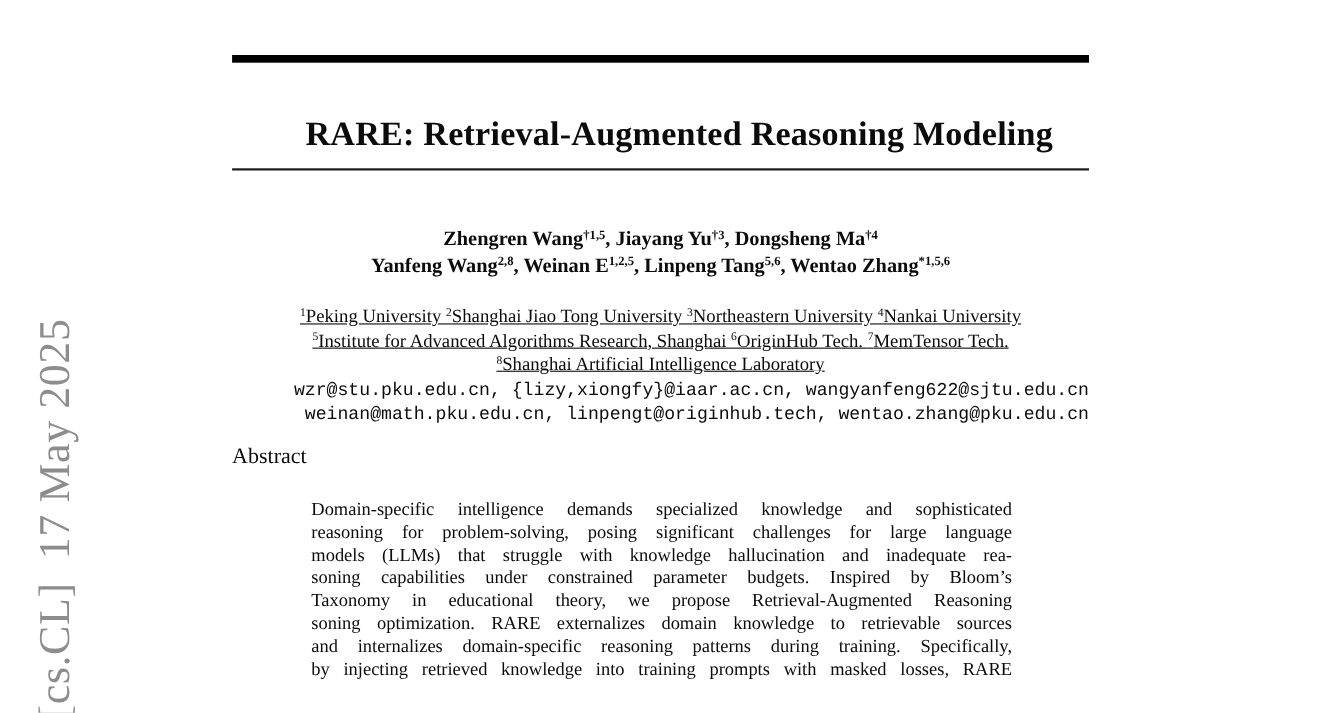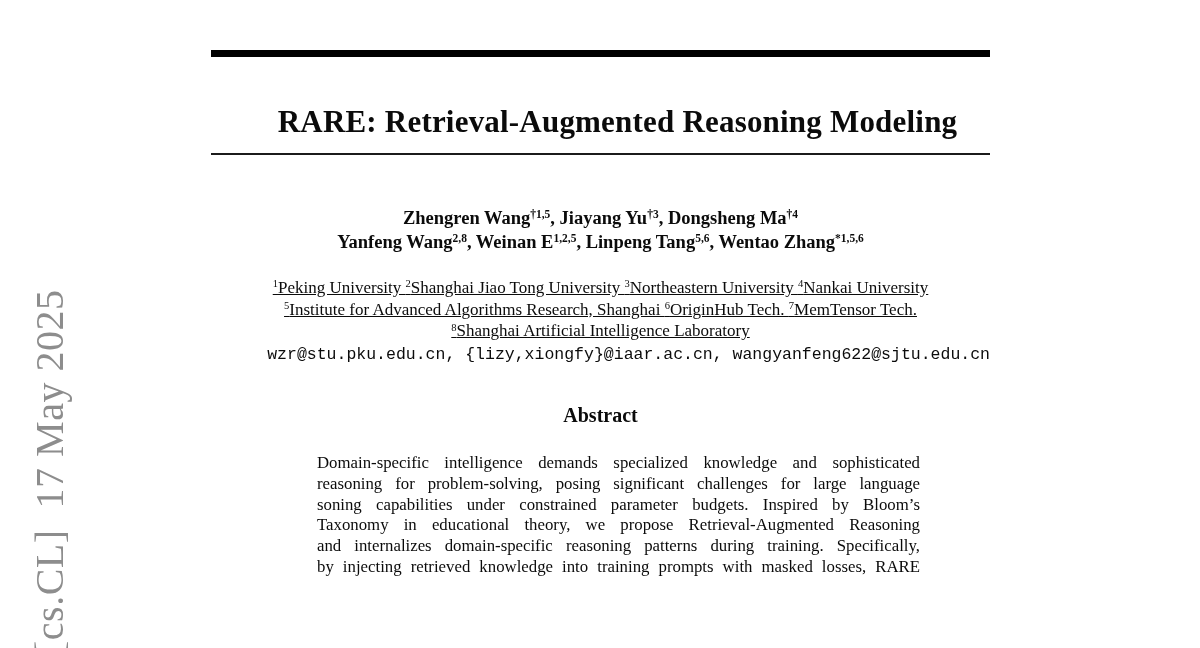--- a/index.html
+++ b/index.html
@@ -69,32 +69,31 @@
     position: absolute; top: 344px; left: 0;
     width: 100%;
     text-align: right;
     font-family: "Liberation Mono", monospace;
     font-size: 16.5px; line-height: 21.5px;
   }
   .emails > div { white-space: nowrap; }
   .abs-head {
     position: absolute; top: 404px; left: 0;
     width: 100%; margin: 0;
-    text-align: center;
-    font-size: 20px; font-weight: bold;
+    text-align: left;
+    font-size: 20px; font-weight: normal;
   }
   .abs-body {
     position: absolute; top: 453px; left: 72px;
     width: 637px;
     font-size: 16.8px; line-height: 20.8px;
   }
   .abs-body > div {
     text-align: justify;
     text-align-last: justify;
-    margin-left: 34px;
   }
 </style>
 </head>
 <body>
 
 <div class="page">
 
   <div class="stamp">[cs.CL]  17 May 2025</div>
 
   <div class="content">
@@ -111,27 +110,30 @@
       </div>
 
     <div class="affils">
         <div><sup>1</sup><span>Peking University </span><sup>2</sup><span>Shanghai Jiao Tong University </span><sup>3</sup><span>Northeastern University </span><sup>4</sup><span>Nankai University</span></div>
         <div><sup>5</sup><span>Institute for Advanced Algorithms Research, Shanghai </span><sup>6</sup><span>OriginHub Tech. </span><sup>7</sup><span>MemTensor Tech.</span></div>
         <div><sup>8</sup><span>Shanghai Artificial Intelligence Laboratory</span></div>
       </div>
 
     <div class="emails">
         <div>wzr@stu.pku.edu.cn, {lizy,xiongfy}@iaar.ac.cn, wangyanfeng622@sjtu.edu.cn</div>
+        <div>weinan@math.pku.edu.cn, linpengt@originhub.tech, wentao.zhang@pku.edu.cn</div>
       </div>
 
     <h2 class="abs-head">Abstract</h2>
 
     <div class="abs-body">
         <div>Domain-specific intelligence demands specialized knowledge and sophisticated</div>
         <div>reasoning for problem-solving, posing significant challenges for large language</div>
+        <div>models (LLMs) that struggle with knowledge hallucination and inadequate rea-</div>
         <div>soning capabilities under constrained parameter budgets. Inspired by Bloom’s</div>
         <div>Taxonomy in educational theory, we propose Retrieval-Augmented Reasoning</div>
+        <div>soning optimization. RARE externalizes domain knowledge to retrievable sources</div>
         <div>and internalizes domain-specific reasoning patterns during training. Specifically,</div>
         <div>by injecting retrieved knowledge into training prompts with masked losses, RARE</div>
       </div>
 
   </div>
 </div>
 
 </body></html>

